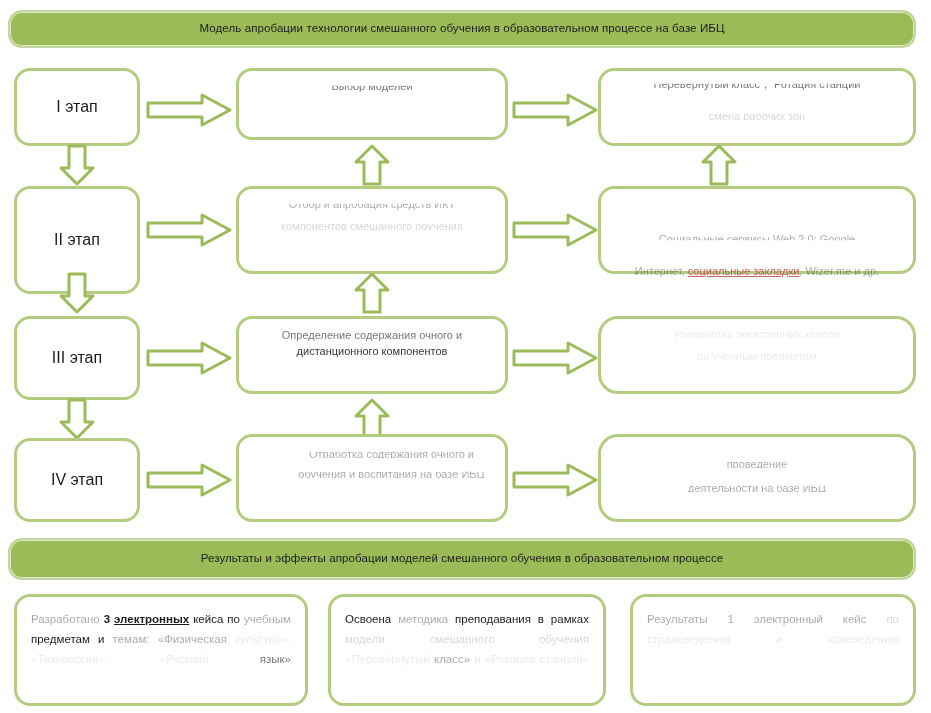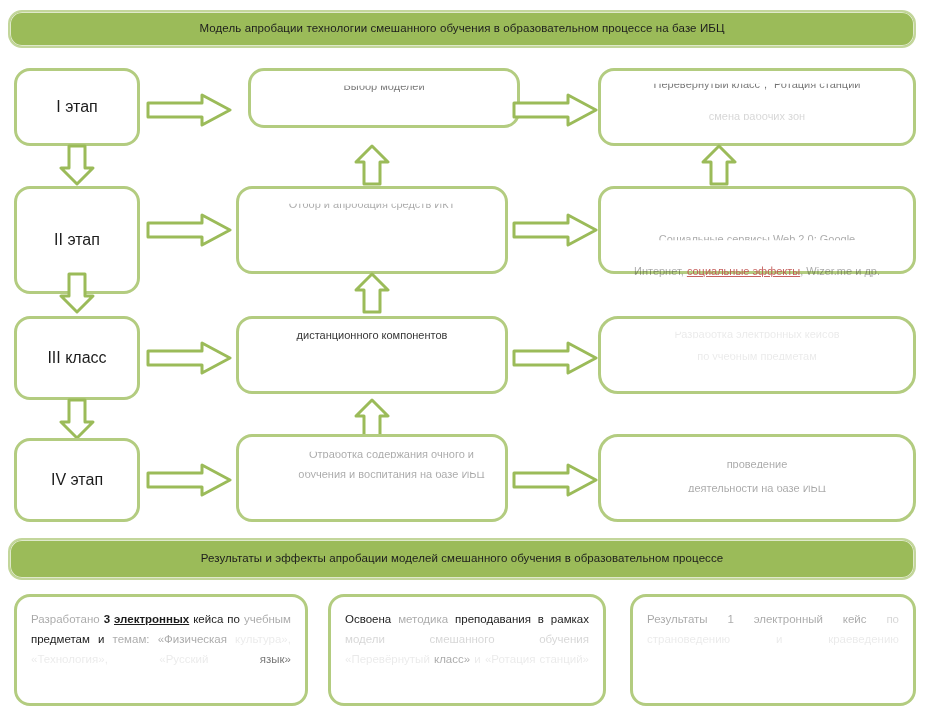--- a/index.html
+++ b/index.html
@@ -135,21 +135,21 @@
 <div class="rbox" style="left:14px; top:68px; width:126px; height:78px;">
   <span class="stage-label">I этап</span>
 </div>
 
 <div class="arrow" style="left:146px; top:92px; width:86px; height:36px;">
   <svg width="86" height="36" viewBox="0 0 86 36">
     <path d="M2 11 L56 11 L56 3 L84 18 L56 33 L56 25 L2 25 Z" fill="#ffffff" stroke="#9bbb59" stroke-width="3" stroke-linejoin="round"></path>
   </svg>
 </div>
 
-<div class="rbox" style="left:248px; top:68px; width:272px; height:60px;">
+<div class="rbox" style="left:236px; top:68px; width:272px; height:72px;">
   <div class="box-text top-aligned">
     <span class="clip-top faded-70">Выбор моделей</span>
   </div>
 </div>
 
 <div class="arrow" style="left:512px; top:92px; width:86px; height:36px;">
   <svg width="86" height="36" viewBox="0 0 86 36">
     <path d="M2 11 L56 11 L56 3 L84 18 L56 33 L56 25 L2 25 Z" fill="#ffffff" stroke="#9bbb59" stroke-width="3" stroke-linejoin="round"></path>
   </svg>
 </div>
@@ -183,61 +183,63 @@
 
 <div class="arrow" style="left:146px; top:212px; width:86px; height:36px;">
   <svg width="86" height="36" viewBox="0 0 86 36">
     <path d="M2 11 L56 11 L56 3 L84 18 L56 33 L56 25 L2 25 Z" fill="#ffffff" stroke="#9bbb59" stroke-width="3" stroke-linejoin="round"></path>
   </svg>
 </div>
 
 <div class="rbox" style="left:236px; top:186px; width:272px; height:88px;">
   <div class="box-text" style="align-self:flex-start; margin-top:8px;">
     <div><span class="clip-top faded-45">Отбор и апробация средств ИКТ</span></div>
+    <div style="margin-top:6px;"><span class="clip-mid faded-25">компонентов смешанного обучения</span></div>
   </div>
 </div>
 
 <div class="arrow" style="left:512px; top:212px; width:86px; height:36px;">
   <svg width="86" height="36" viewBox="0 0 86 36">
     <path d="M2 11 L56 11 L56 3 L84 18 L56 33 L56 25 L2 25 Z" fill="#ffffff" stroke="#9bbb59" stroke-width="3" stroke-linejoin="round"></path>
   </svg>
 </div>
 
 <div class="rbox" style="left:598px; top:186px; width:318px; height:88px;">
   <div class="box-text" style="align-self:flex-start; margin-top:7px;">
     <div><span class="clip-bot faded-45">Социальные сервисы Web 2.0: Google</span></div>
     <div style="margin-top:16px;">
-      <span class="faded-45">Интернет, </span><span class="red-underline faded-90">социальные эффекты</span><span class="faded-45">, Wizer.me и др.</span>
+      <span class="faded-45">Интернет, </span><span class="red-underline faded-90">социальные закладки</span><span class="faded-45">, Wizer.me и др.</span>
     </div>
   </div>
 </div>
 
 <div class="arrow" style="left:58px; top:272px; width:38px; height:42px;">
   <svg width="38" height="42" viewBox="0 0 38 42">
     <path d="M11 2 L27 2 L27 24 L35 24 L19 40 L3 24 L11 24 Z" fill="#ffffff" stroke="#9bbb59" stroke-width="3" stroke-linejoin="round"></path>
   </svg>
 </div>
 <div class="arrow" style="left:353px; top:272px; width:38px; height:42px;">
   <svg width="38" height="42" viewBox="0 0 38 42">
     <path d="M19 2 L35 18 L27 18 L27 40 L11 40 L11 18 L3 18 Z" fill="#ffffff" stroke="#9bbb59" stroke-width="3" stroke-linejoin="round"></path>
   </svg>
 </div>
 
 <div class="rbox" style="left:14px; top:316px; width:126px; height:84px;">
-  <span class="stage-label">III класс</span>
+  <span class="stage-label">III этап</span>
 </div>
 
 <div class="arrow" style="left:146px; top:340px; width:86px; height:36px;">
   <svg width="86" height="36" viewBox="0 0 86 36">
     <path d="M2 11 L56 11 L56 3 L84 18 L56 33 L56 25 L2 25 Z" fill="#ffffff" stroke="#9bbb59" stroke-width="3" stroke-linejoin="round"></path>
   </svg>
 </div>
 
 <div class="rbox" style="left:236px; top:316px; width:272px; height:78px;">
   <div class="box-text" style="align-self:flex-start; margin-top:9px;">
+    <div><span class="faded-70">Определение содержания очного и</span></div>
     <div><span class="faded-90">дистанционного компонентов</span></div>
   </div>
 </div>
 
 <div class="arrow" style="left:512px; top:340px; width:86px; height:36px;">
   <svg width="86" height="36" viewBox="0 0 86 36">
     <path d="M2 11 L56 11 L56 3 L84 18 L56 33 L56 25 L2 25 Z" fill="#ffffff" stroke="#9bbb59" stroke-width="3" stroke-linejoin="round"></path>
   </svg>
 </div>
 

